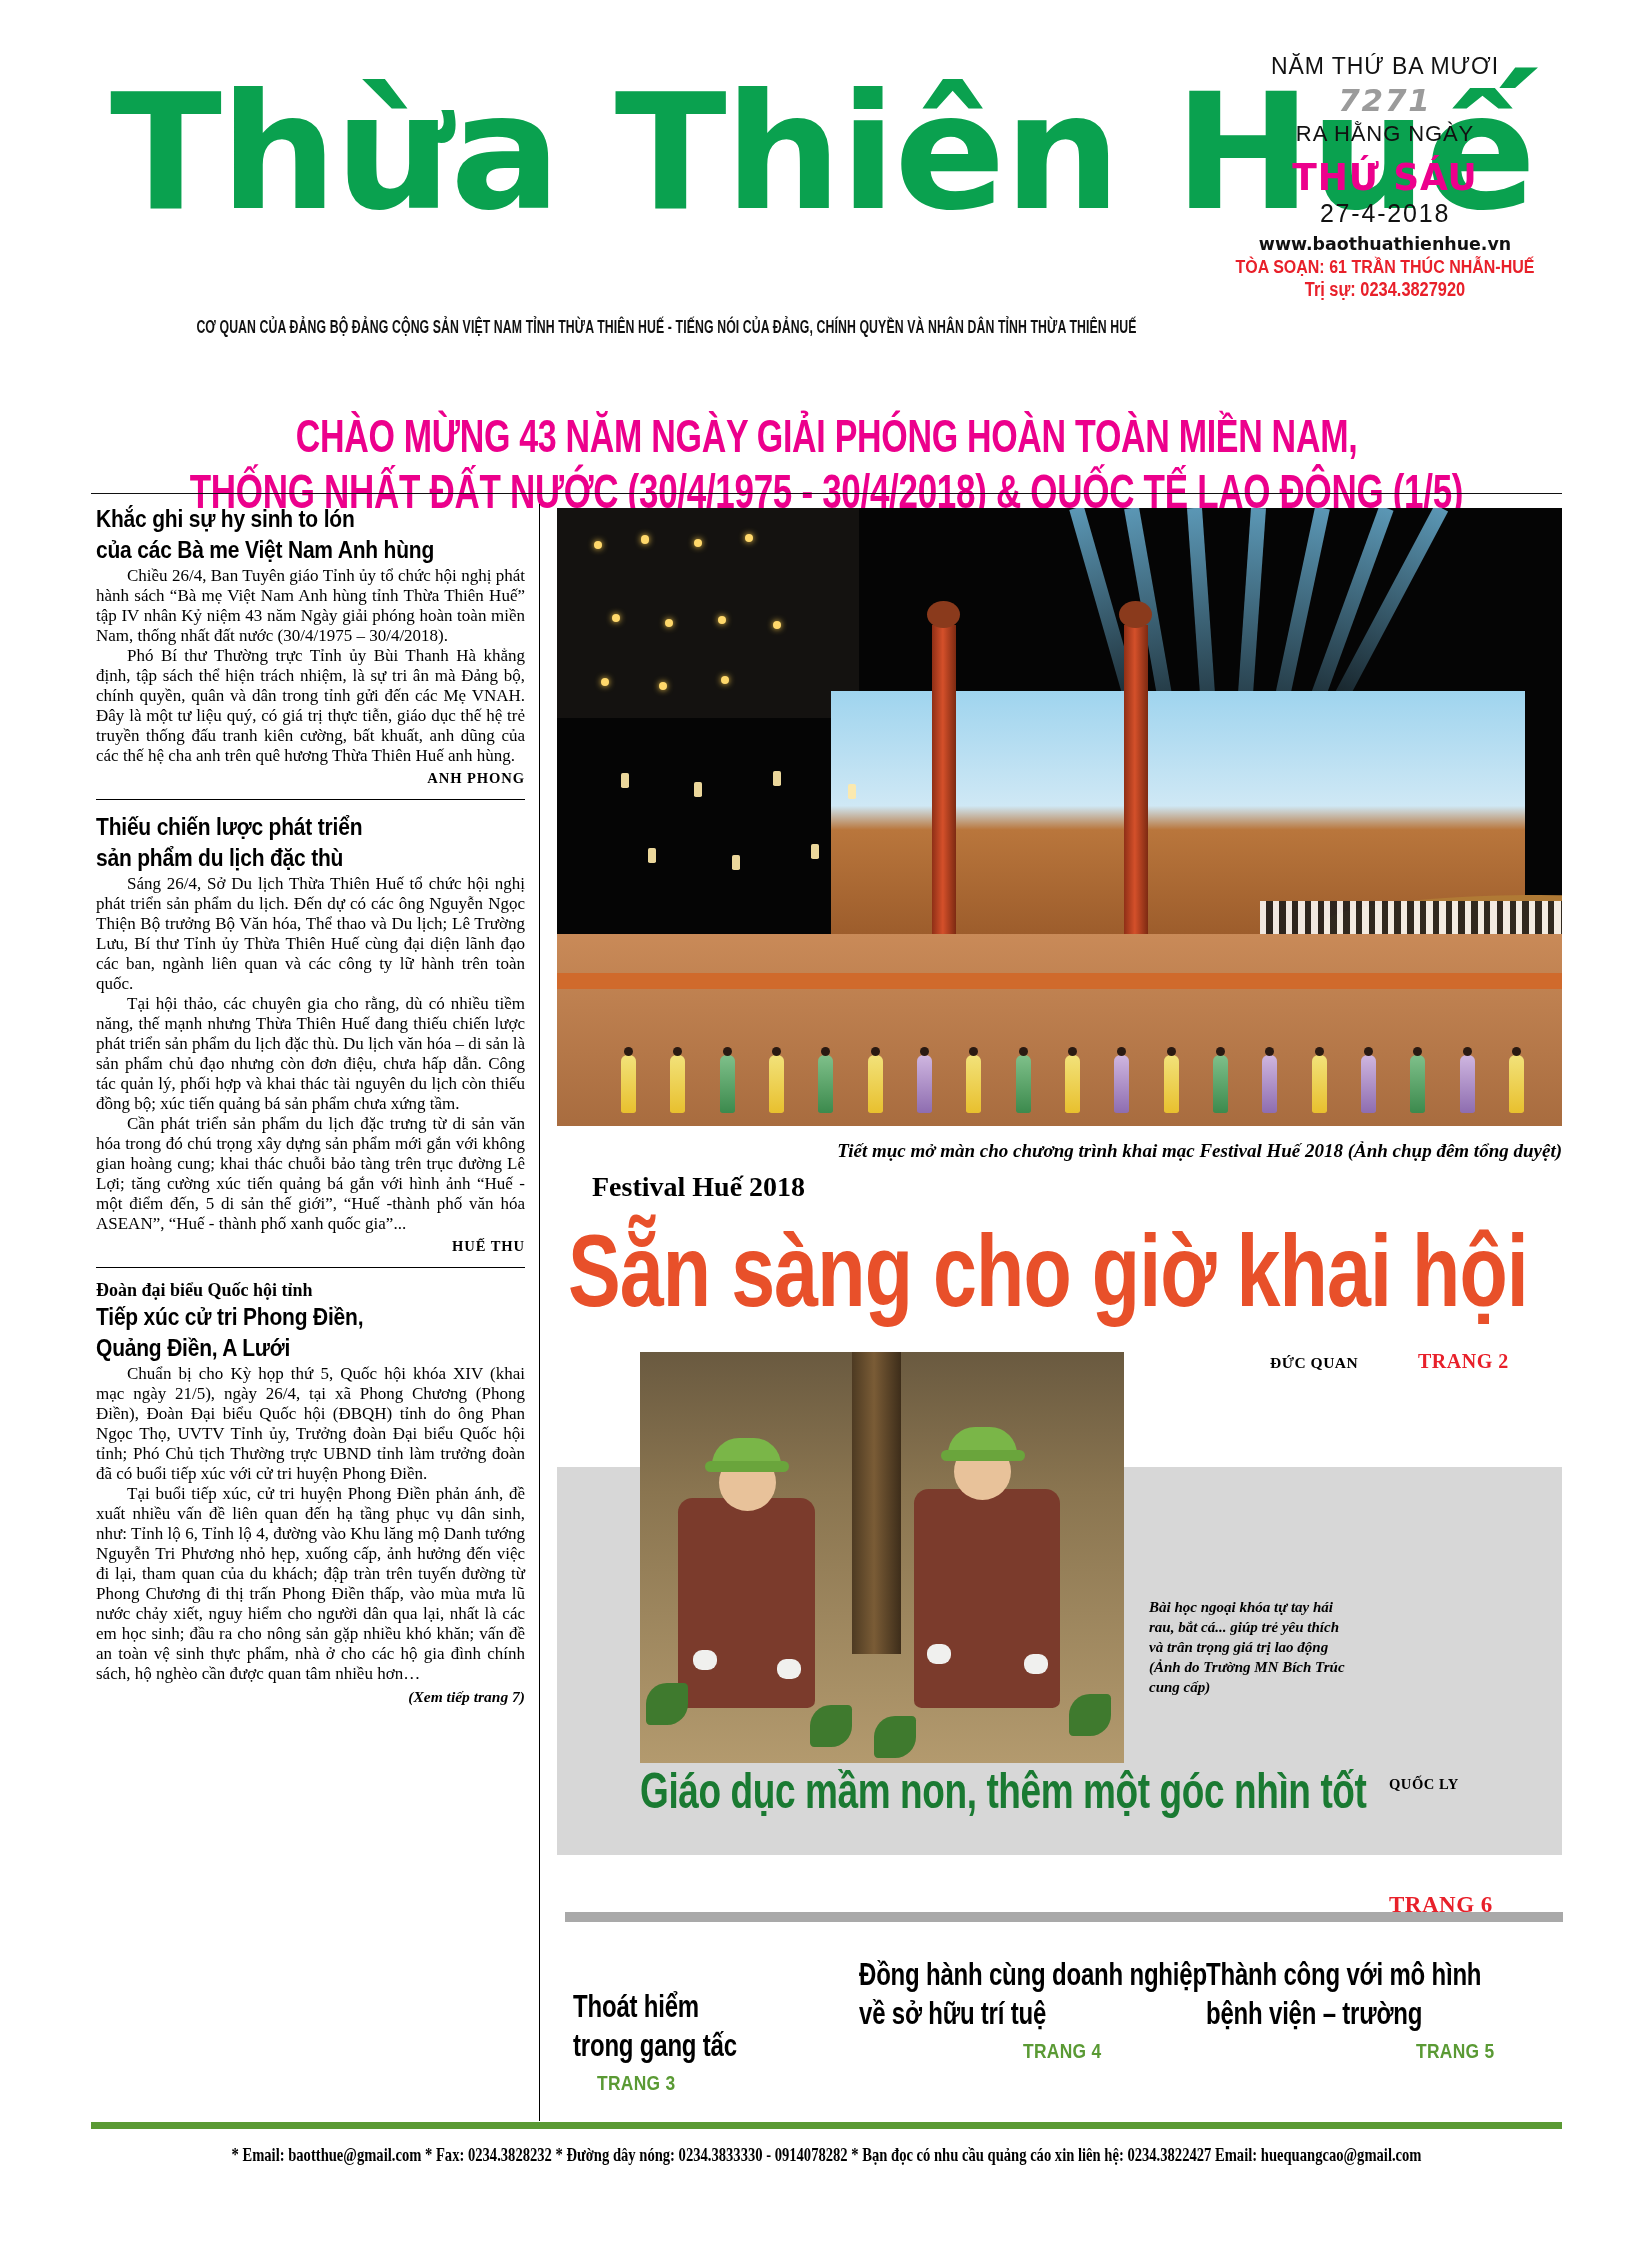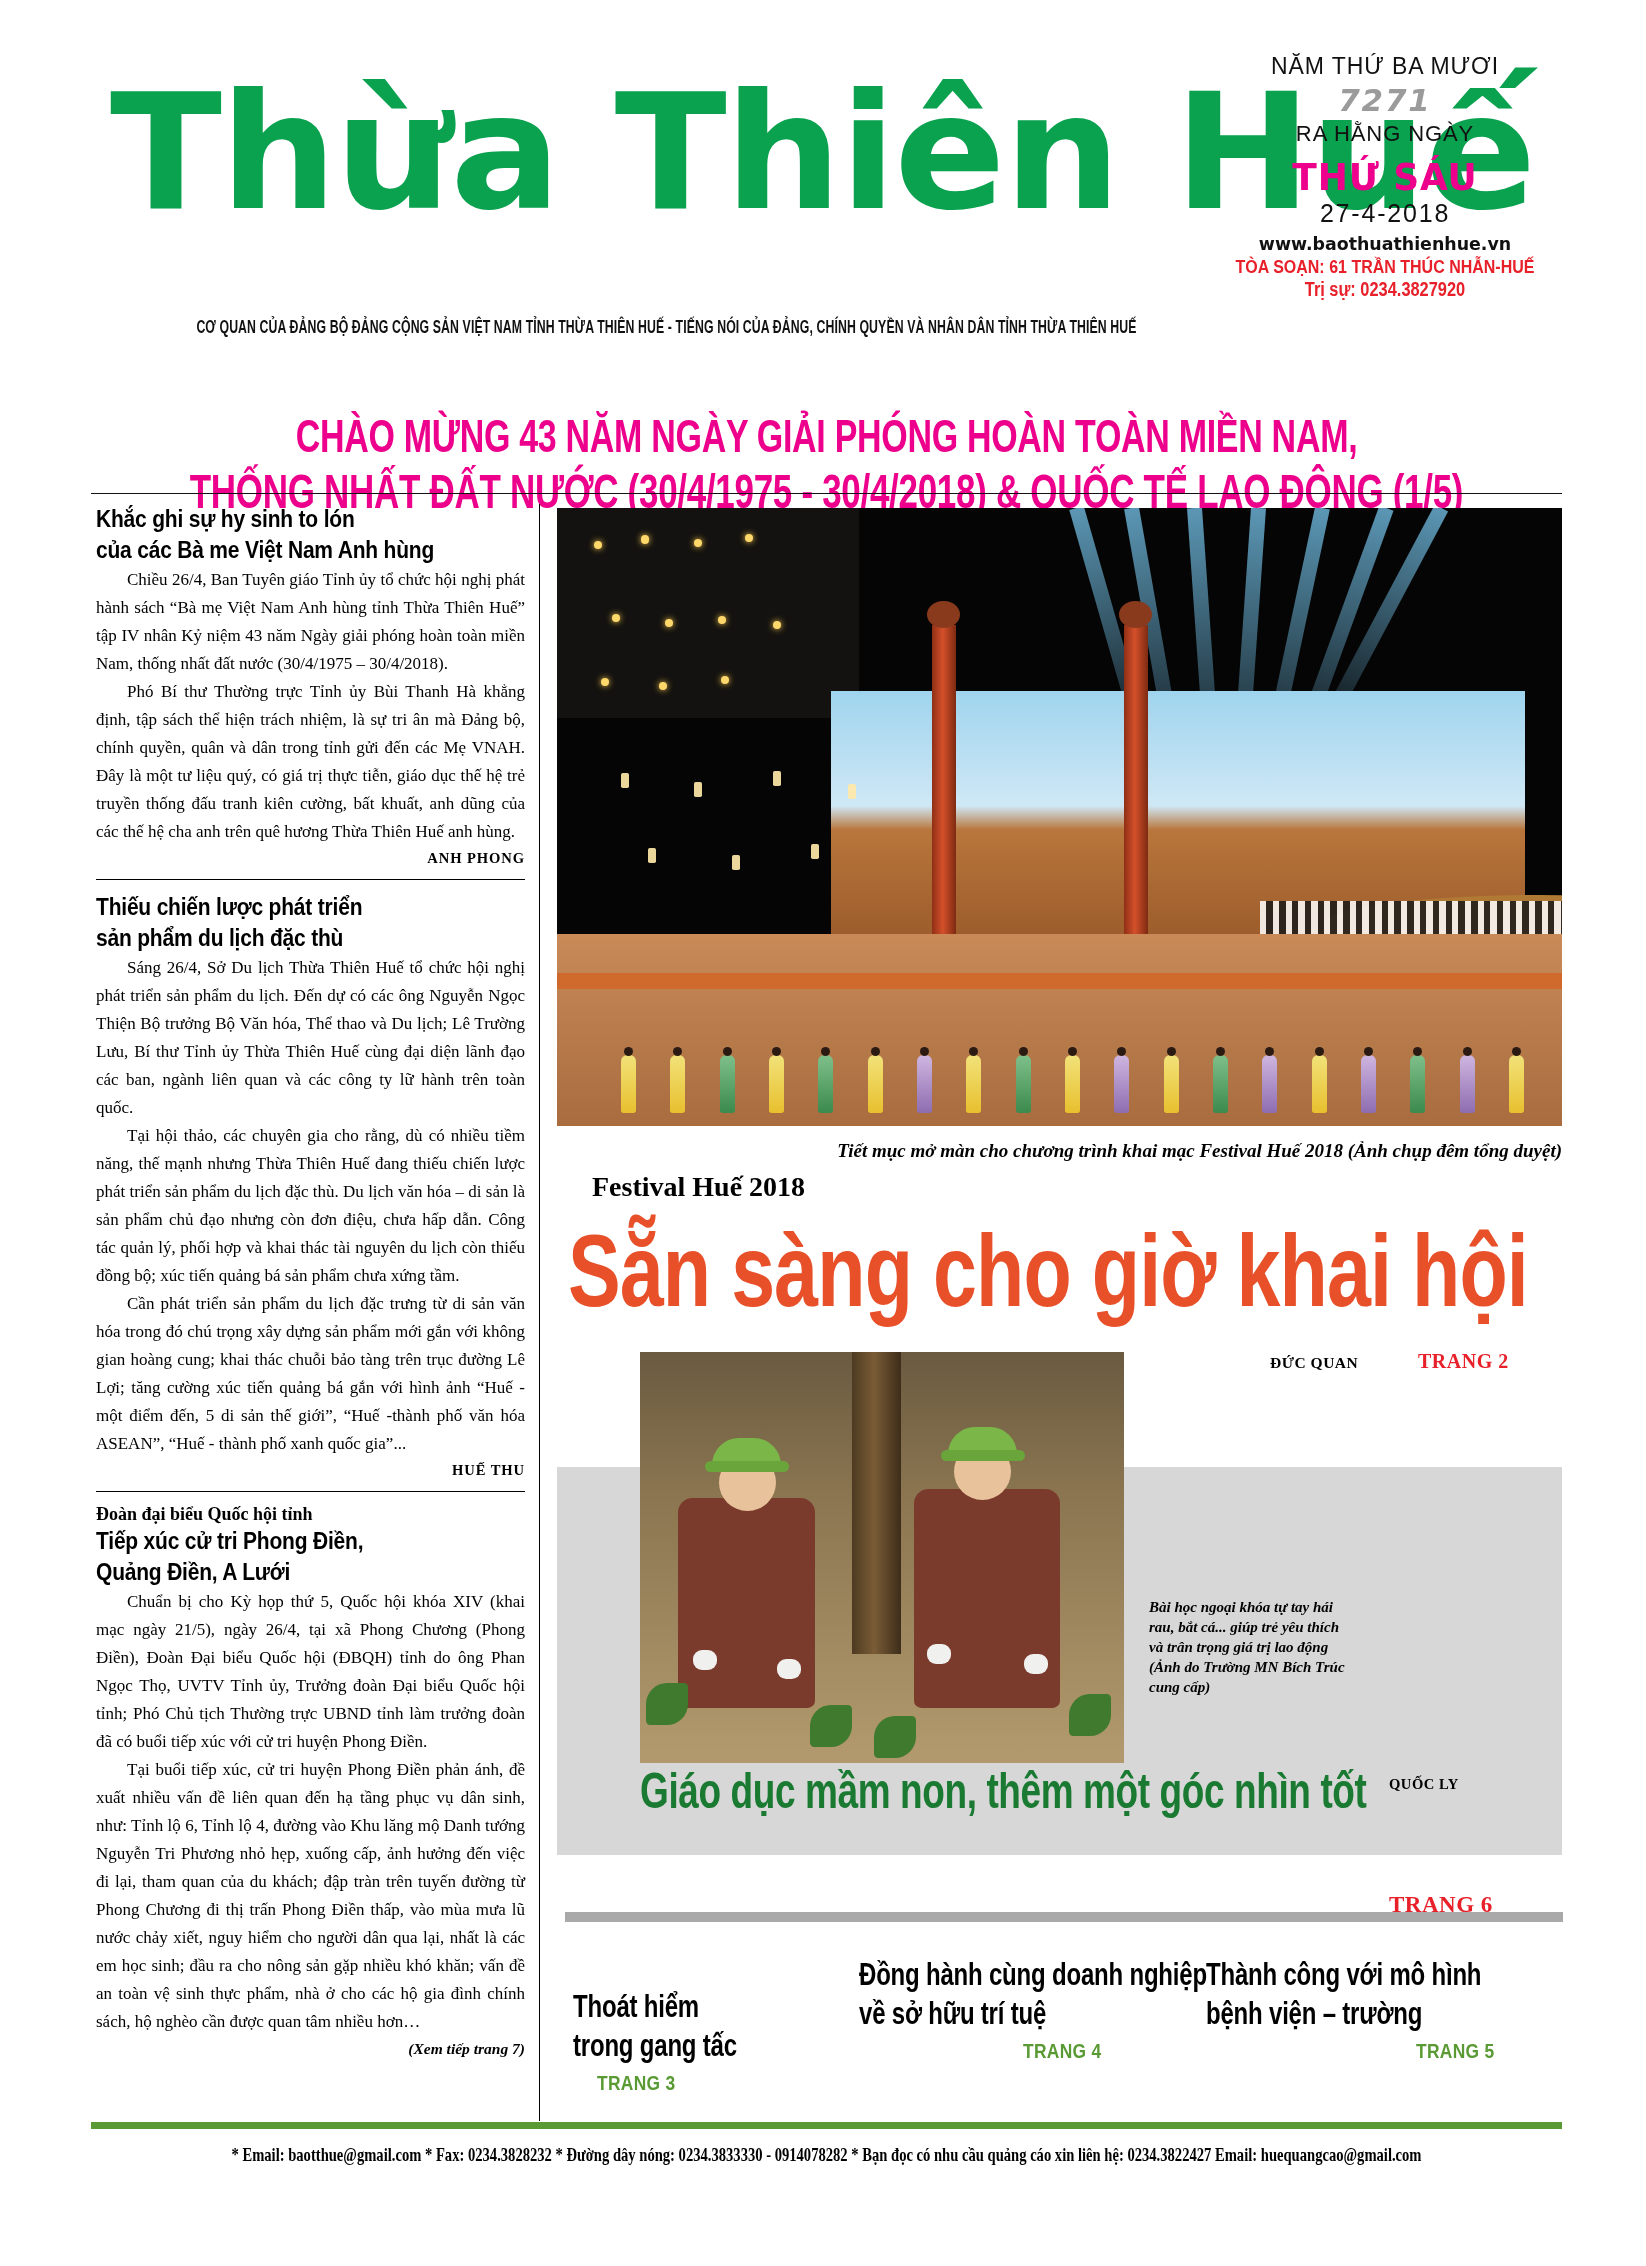--- a/index.html
+++ b/index.html
@@ -39,21 +39,21 @@
 
   .rule{position:absolute;background:#111;}
 
   
   .col-left{position:absolute;left:96px;top:504px;width:429px;}
   .hl-main{font-family:"Liberation Sans",sans-serif;font-weight:bold;font-size:21px;
            line-height:26.5px;color:#000;transform:scaleY(1.15);transform-origin:left top;
            letter-spacing:-0.2px;margin-bottom:9.1px;}
   .hl-kicker{font-family:"Liberation Serif",serif;font-weight:bold;font-size:18px;
              color:#000;margin-bottom:1.8px;}
-  p.body{font-family:"Liberation Serif",serif;font-size:17px;line-height:28px;
+  p.body{font-family:"Liberation Serif",serif;font-size:17px;line-height:20px;
          text-align:justify;margin:0;text-indent:31px;color:#000;}
   .byline{font-family:"Liberation Serif",serif;font-weight:bold;font-size:14.6px;
           text-align:right;letter-spacing:0.9px;margin-top:3.7px;color:#000;}
   .seemore{font-family:"Liberation Serif",serif;font-weight:bold;font-style:italic;
            font-size:15.5px;text-align:right;margin-top:3.7px;color:#000;}
   .sep{border:0;border-top:0.9px solid #000;margin:12px 0 12px 0;}
 
   
   .photo-main{position:absolute;left:557px;top:508px;width:1005px;height:618px;overflow:hidden;background:#000;}
   .cap-main{position:absolute;left:557px;top:1140px;width:1005px;text-align:right;

